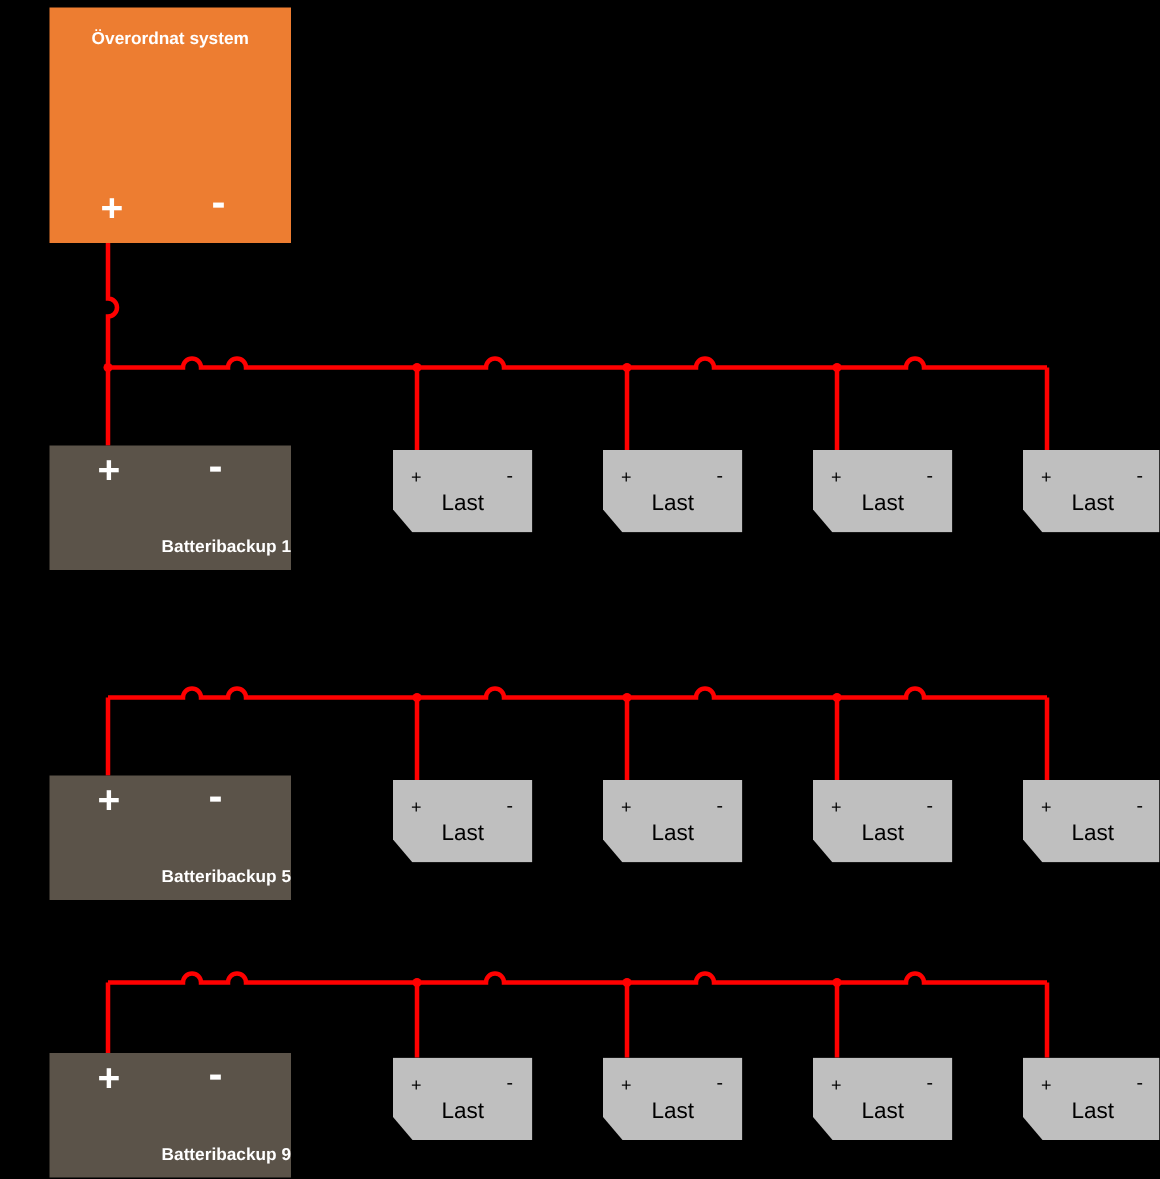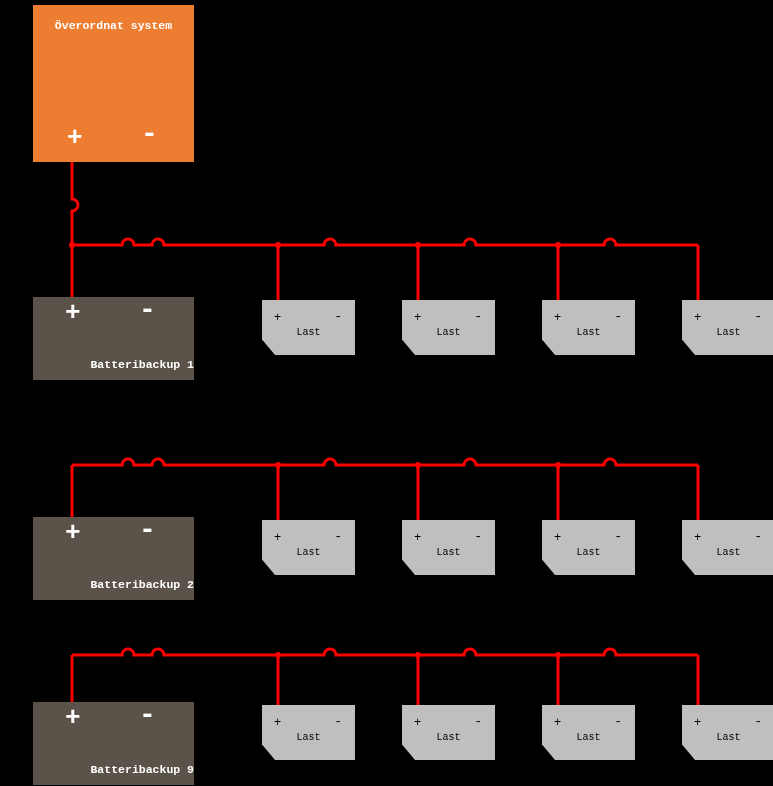--- a/index.html
+++ b/index.html
@@ -1,19 +1,19 @@
 <!DOCTYPE html>
 <html style="--background: #000000; --supervisor-bg: #ED7D31; --supervisor-text: #FFFFFF; --battery-bg: #5B5349; --battery-text: #FFFFFF; --load-bg: #BFBFBF; --load-text: #000000; --wire: #FF0000;"><head>
 <meta charset="utf-8">
 <style>
   html,body{margin:0;padding:0;background:#000;}
   .canvas{
     position:relative;width:773px;height:786px;overflow:hidden;
     background:var(--background,#000);
-    font-family:Liberation Mono, monospace;
+    font-family:Liberation Sans, sans-serif;
   }
   svg.wires{position:absolute;left:0;top:0;}
   .wire{fill:none;stroke:var(--wire,#ff0000);stroke-width:3;}
   .dot{fill:var(--wire,#ff0000);}
 
   .box{position:absolute;box-sizing:border-box;}
 
   .supervisor{
     left:33px;top:5px;width:161px;height:157px;
     background:var(--supervisor-bg,#ED7D31);
@@ -41,21 +41,21 @@
   .battery .minus{left:106px;top:0px;font-size:28px;}
 
   .load{
     width:93px;height:55px;
     background:var(--load-bg,#BFBFBF);
     color:var(--load-text,#000);
     clip-path:polygon(0 0,100% 0,100% 100%,14% 100%,0 72%);
   }
   .load .lplus{position:absolute;left:12px;top:11px;font-size:12px;}
   .load .lminus{position:absolute;right:13px;top:9px;font-size:13px;}
-  .load .llabel{position:absolute;left:0;right:0;top:27px;text-align:center;font-size:10px;}
+  .load .llabel{position:absolute;left:0;right:0;top:27px;text-align:center;font-size:15px;}
 </style>
 </head>
 <body>
 
 <div class="canvas">
 
   <svg class="wires" width="773" height="786" viewBox="0 0 773 786">
 
     <path class="wire" d="M72 162 V199 A6 6 0 0 1 72 211 V297"></path>
 
@@ -90,21 +90,21 @@
   </div>
 
   <div class="box battery" style="top:297px">
     <span class="term plus">+</span>
     <span class="term minus">-</span>
     <div class="label">Batteribackup 1</div>
   </div>
   <div class="box battery" style="top:517px">
     <span class="term plus">+</span>
     <span class="term minus">-</span>
-    <div class="label">Batteribackup 2</div>
+    <div class="label">Batteribackup 5</div>
   </div>
   <div class="box battery" style="top:702px">
     <span class="term plus">+</span>
     <span class="term minus">-</span>
     <div class="label">Batteribackup 9</div>
   </div>
 
   <div class="box load" style="left:262px;top:300px">
     <span class="lplus">+</span>
     <span class="lminus">-</span>

